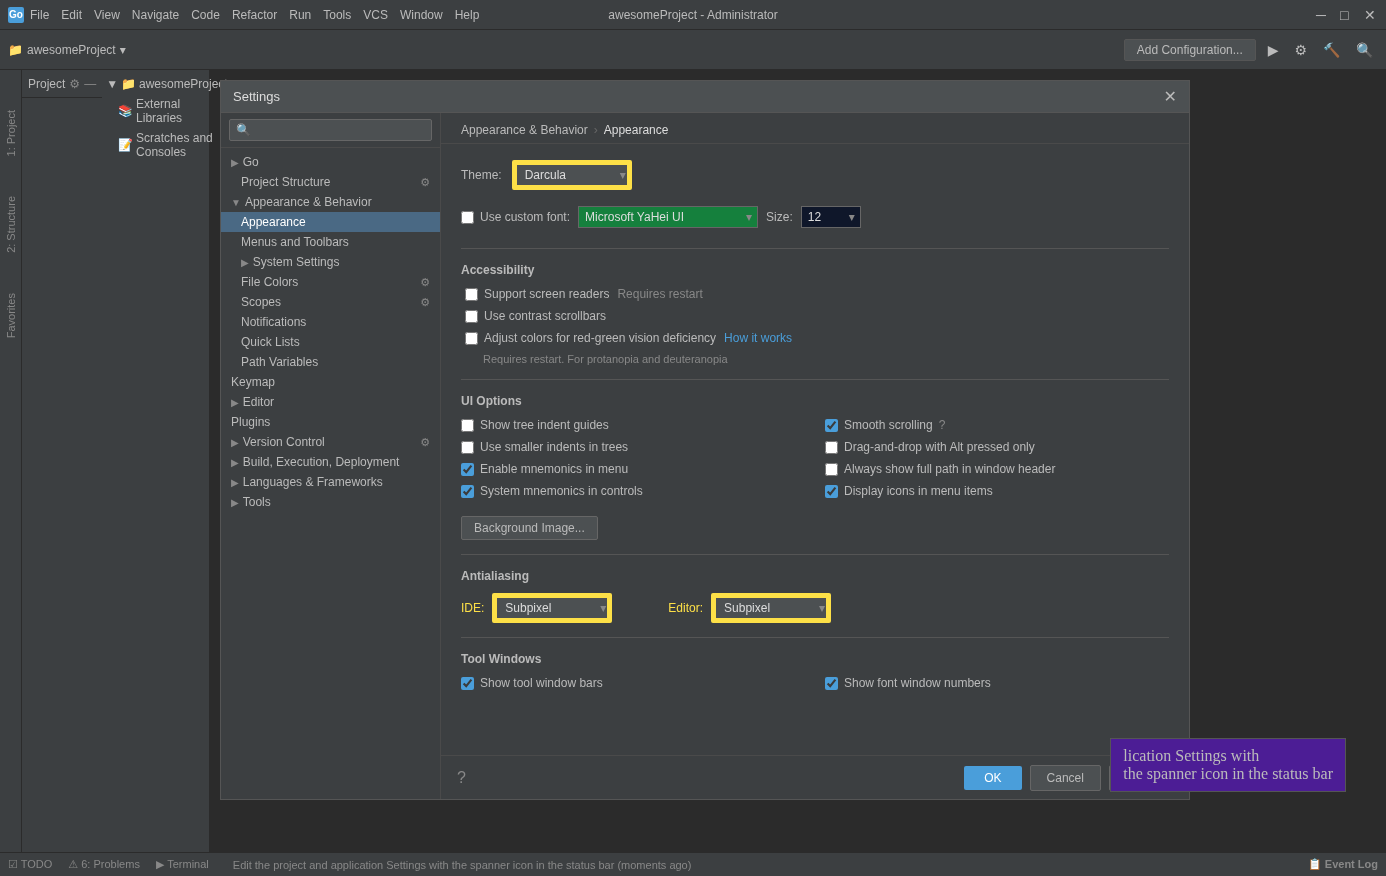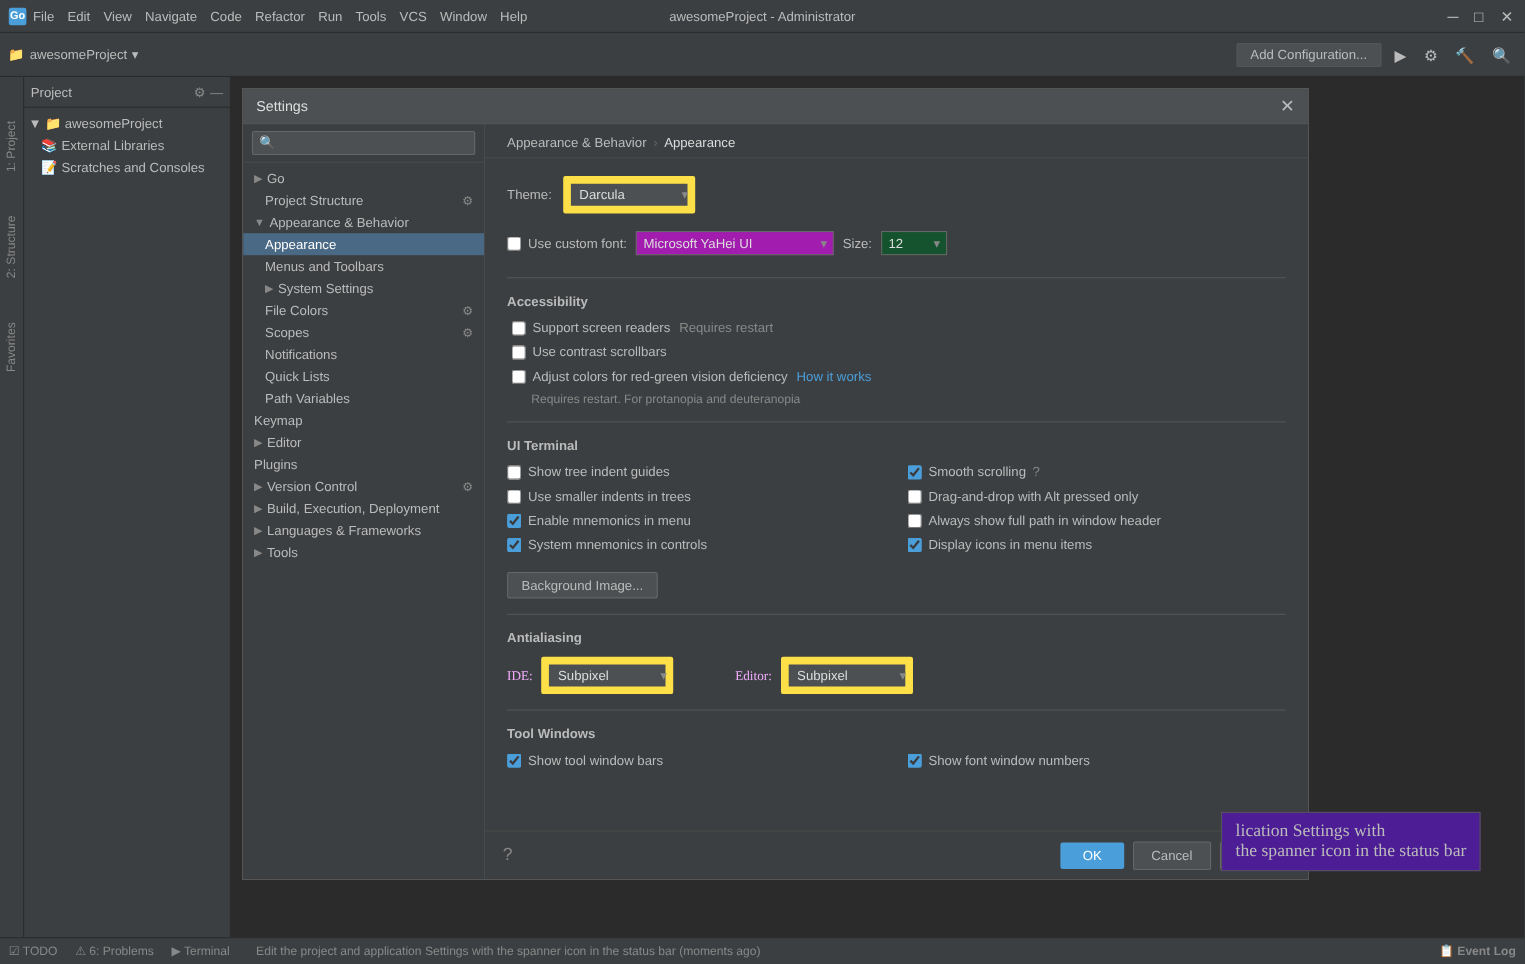--- a/index.html
+++ b/index.html
@@ -204,21 +204,21 @@
     
     .theme-row {
       display: flex;
       align-items: center;
       gap: 10px;
       margin-bottom: 16px;
     }
     .theme-label { font-size: 12px; color: #bbbbbb; }
     .theme-select {
       background: #4c5052;
-      border: 7px solid #fde047;
+      border: 5px solid #fde047;
       color: #dddddd;
       padding: 3px 20px 3px 8px;
       font-size: 12px;
       border-radius: 2px;
       cursor: pointer;
       appearance: none;
       min-width: 120px;
       position: relative;
     }
     .select-wrapper {
@@ -249,31 +249,31 @@
       color: #bbbbbb;
       font-size: 12px;
       cursor: pointer;
     }
     .checkbox-label input[type="checkbox"] {
       accent-color: #4a9eda;
       width: 13px;
       height: 13px;
     }
     .font-select {
-      background: #a21caf;
+      background: #15803d;
       border: 1px solid #666;
       color: #dddddd;
       padding: 3px 20px 3px 6px;
       font-size: 12px;
       min-width: 180px;
       appearance: none;
     }
     .size-label { color: #bbbbbb; font-size: 12px; }
     .size-select {
-      background: #14532d;
+      background: #0f172a;
       border: 1px solid #666;
       color: #dddddd;
       padding: 3px 3px 3px 6px;
       font-size: 12px;
       min-width: 60px;
       appearance: none;
     }
 
     
     .section-header {
@@ -347,21 +347,21 @@
       display: flex;
       align-items: center;
       gap: 16px;
       margin-bottom: 8px;
     }
     .aa-group {
       display: flex;
       align-items: center;
       gap: 8px;
     }
-    .aa-label { color: #f0abfc; font-size: 12px; font-family: Liberation Serif, serif; }
+    .aa-label { color: #fde047; font-size: 12px; }
 
     
     .tool-windows-grid {
       display: grid;
       grid-template-columns: 1fr 1fr;
       gap: 8px 20px;
       margin-bottom: 12px;
     }
 
     
@@ -529,21 +529,21 @@
 </div>
 
 <div class="vertical-tabs">
   <span class="vertical-tab-label">1: Project</span>
   <span class="vertical-tab-label">2: Structure</span>
   <span class="vertical-tab-label">Favorites</span>
 </div>
 
 <div style="position:absolute; left:22px; top:70px; right:0; bottom:24px; background:#2b2b2b; display:flex;">
 
-  <div style="width:188px; background:#3c3f41; border-right:1px solid #2b2b2b; display:flex; flex-direction:column;">
+  <div style="width:188px; background:#3c3f41; border-right:1px solid #2b2b2b; display:flex; flex-direction:row;">
     <div style="height:28px; display:flex; align-items:center; padding:0 6px; gap:4px; border-bottom:1px solid #2b2b2b;">
       <span style="color:#bbbbbb; font-size:12px;">Project</span>
       <span style="margin-left:auto; color:#888; cursor:pointer;">⚙</span>
       <span style="color:#888; cursor:pointer;">—</span>
     </div>
     <div style="padding:4px 0; font-size:12px;">
       <div style="display:flex; align-items:center; padding:3px 4px; gap:3px; color:#bbbbbb;">
         <span>▼</span>
         <span>📁</span>
         <span>awesomeProject</span>
@@ -724,21 +724,21 @@
               <input type="checkbox" style="">
               <span>Adjust colors for red-green vision deficiency</span>
             </label>
             <span class="link-text">How it works</span>
           </div>
           <div class="sub-note">Requires restart. For protanopia and deuteranopia</div>
 
           <div class="section-divider"></div>
 
           
-          <div class="section-header">UI Terminal</div>
+          <div class="section-header">UI Options</div>
 
           <div class="ui-options-grid">
 
             <div class="ui-option-row">
               <label class="checkbox-label">
                 <input type="checkbox" style="">
                 <span>Show tree indent guides</span>
               </label>
             </div>
             <div class="ui-option-row">

